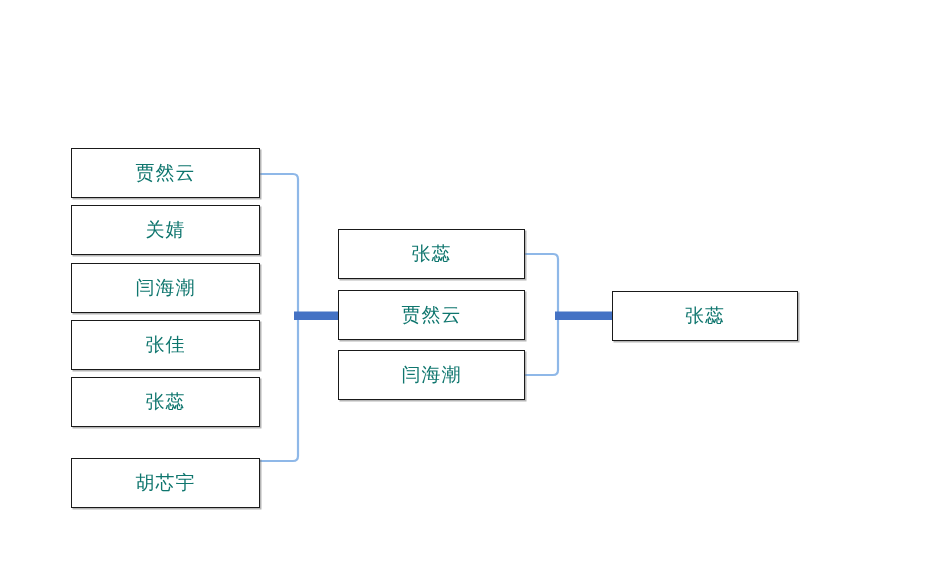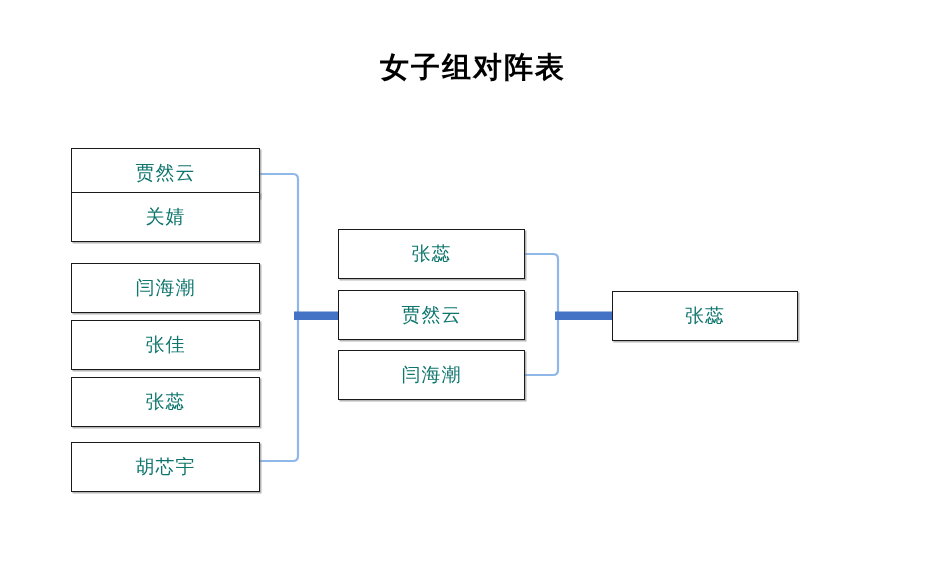--- a/index.html
+++ b/index.html
@@ -42,41 +42,40 @@
     font-size:19px;
     font-family:"Liberation Serif","DejaVu Serif",serif;
     letter-spacing:1px;
     box-shadow:1.5px 1.5px 0 rgba(120,120,120,0.55);
     white-space:nowrap;
   }
 
   
   .r1{left:71px;width:189px;height:50px;}
   .r1.i0{top:148px;}
-  .r1.i1{top:192px;}
+  .r1.i1{top:205px;}
   .r1.i2{top:263px;}
   .r1.i3{top:320px;text-align:right;}
   .r1.i4{top:377px;}
-  .r1.i5{top:442px;}
+  .r1.i5{top:458px;}
 
   
   .r2{left:338px;width:187px;height:50px;}
   .r2.i0{top:229px;}
   .r2.i1{top:290px;}
   .r2.i2{top:350px;}
 
   
   .r3{left:612px;width:186px;height:50px;top:291px;}
 </style>
 </head>
 <body>
 
 <div id="stage">
 
-  <div class="title">女子组对阵表</div>
 
   <svg class="bracket-svg" viewBox="0 0 946 572" width="946" height="572" xmlns="http://www.w3.org/2000/svg">
 
     <path d="M260,174 L293,174 Q298,174 298,179 L298,312" fill="none" stroke="#8FB8E8" stroke-width="2.2" stroke-linecap="round"></path>
     <path d="M260,461 L293,461 Q298,461 298,456 L298,320" fill="none" stroke="#8FB8E8" stroke-width="2.2" stroke-linecap="round"></path>
 
     <rect x="294" y="311.5" width="46" height="8.5" fill="#4472C4"></rect>
 
     <path d="M525,254 L553,254 Q558,254 558,259 L558,312" fill="none" stroke="#8FB8E8" stroke-width="2.2" stroke-linecap="round"></path>
     <path d="M525,375 L553,375 Q558,375 558,370 L558,320" fill="none" stroke="#8FB8E8" stroke-width="2.2" stroke-linecap="round"></path>

